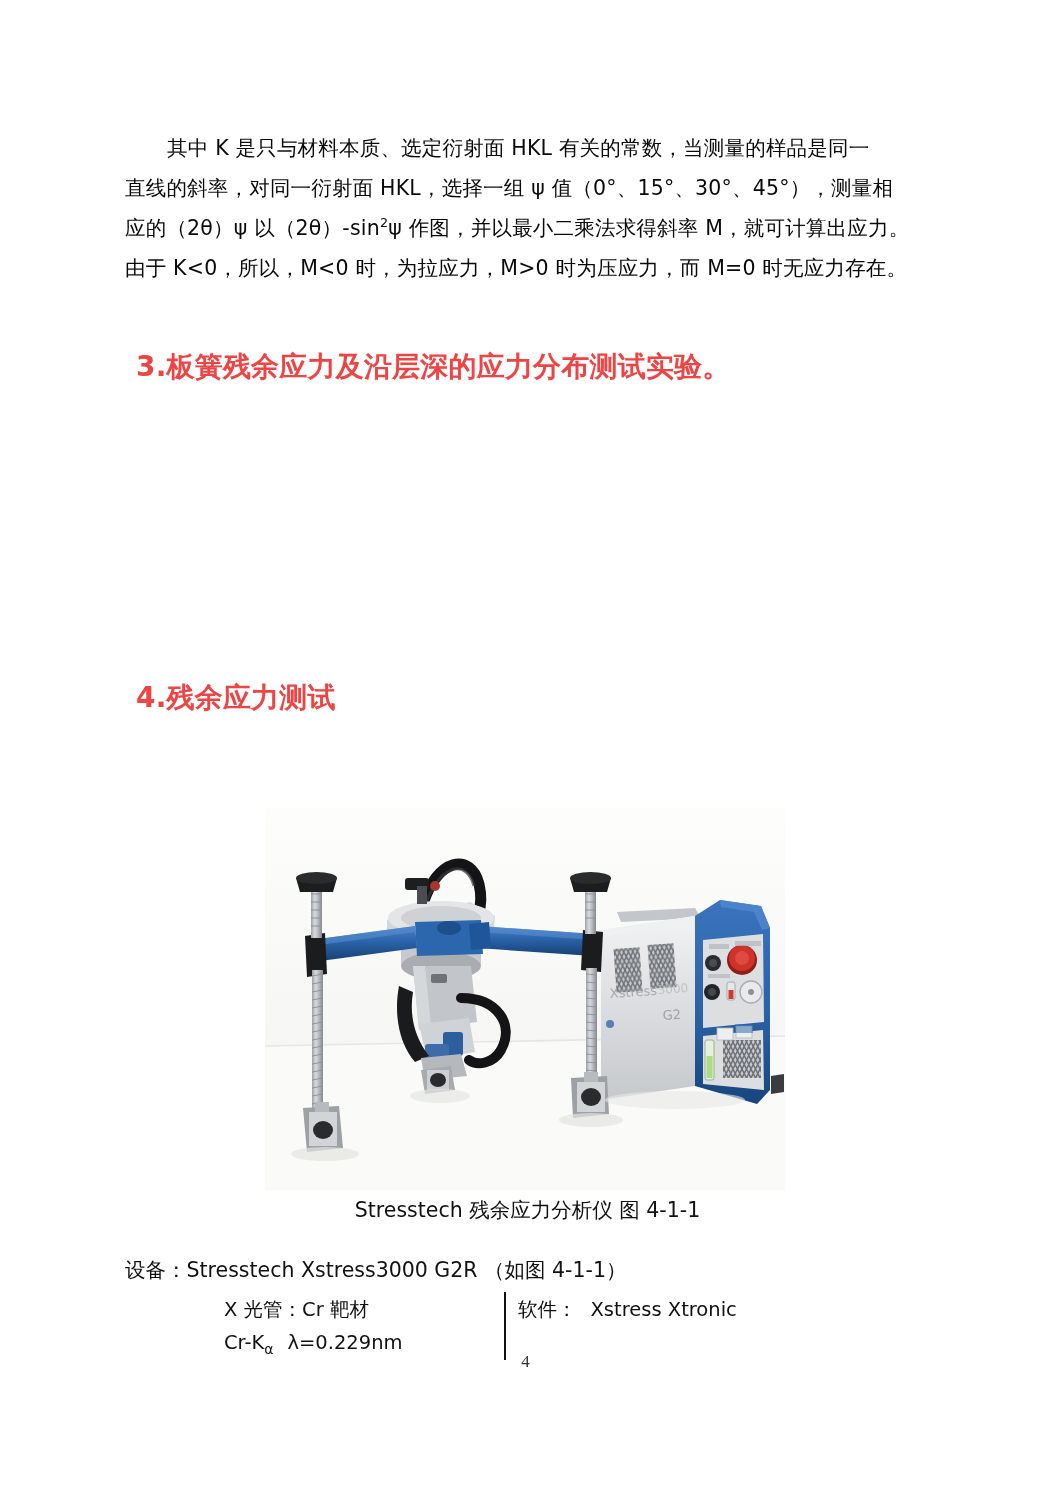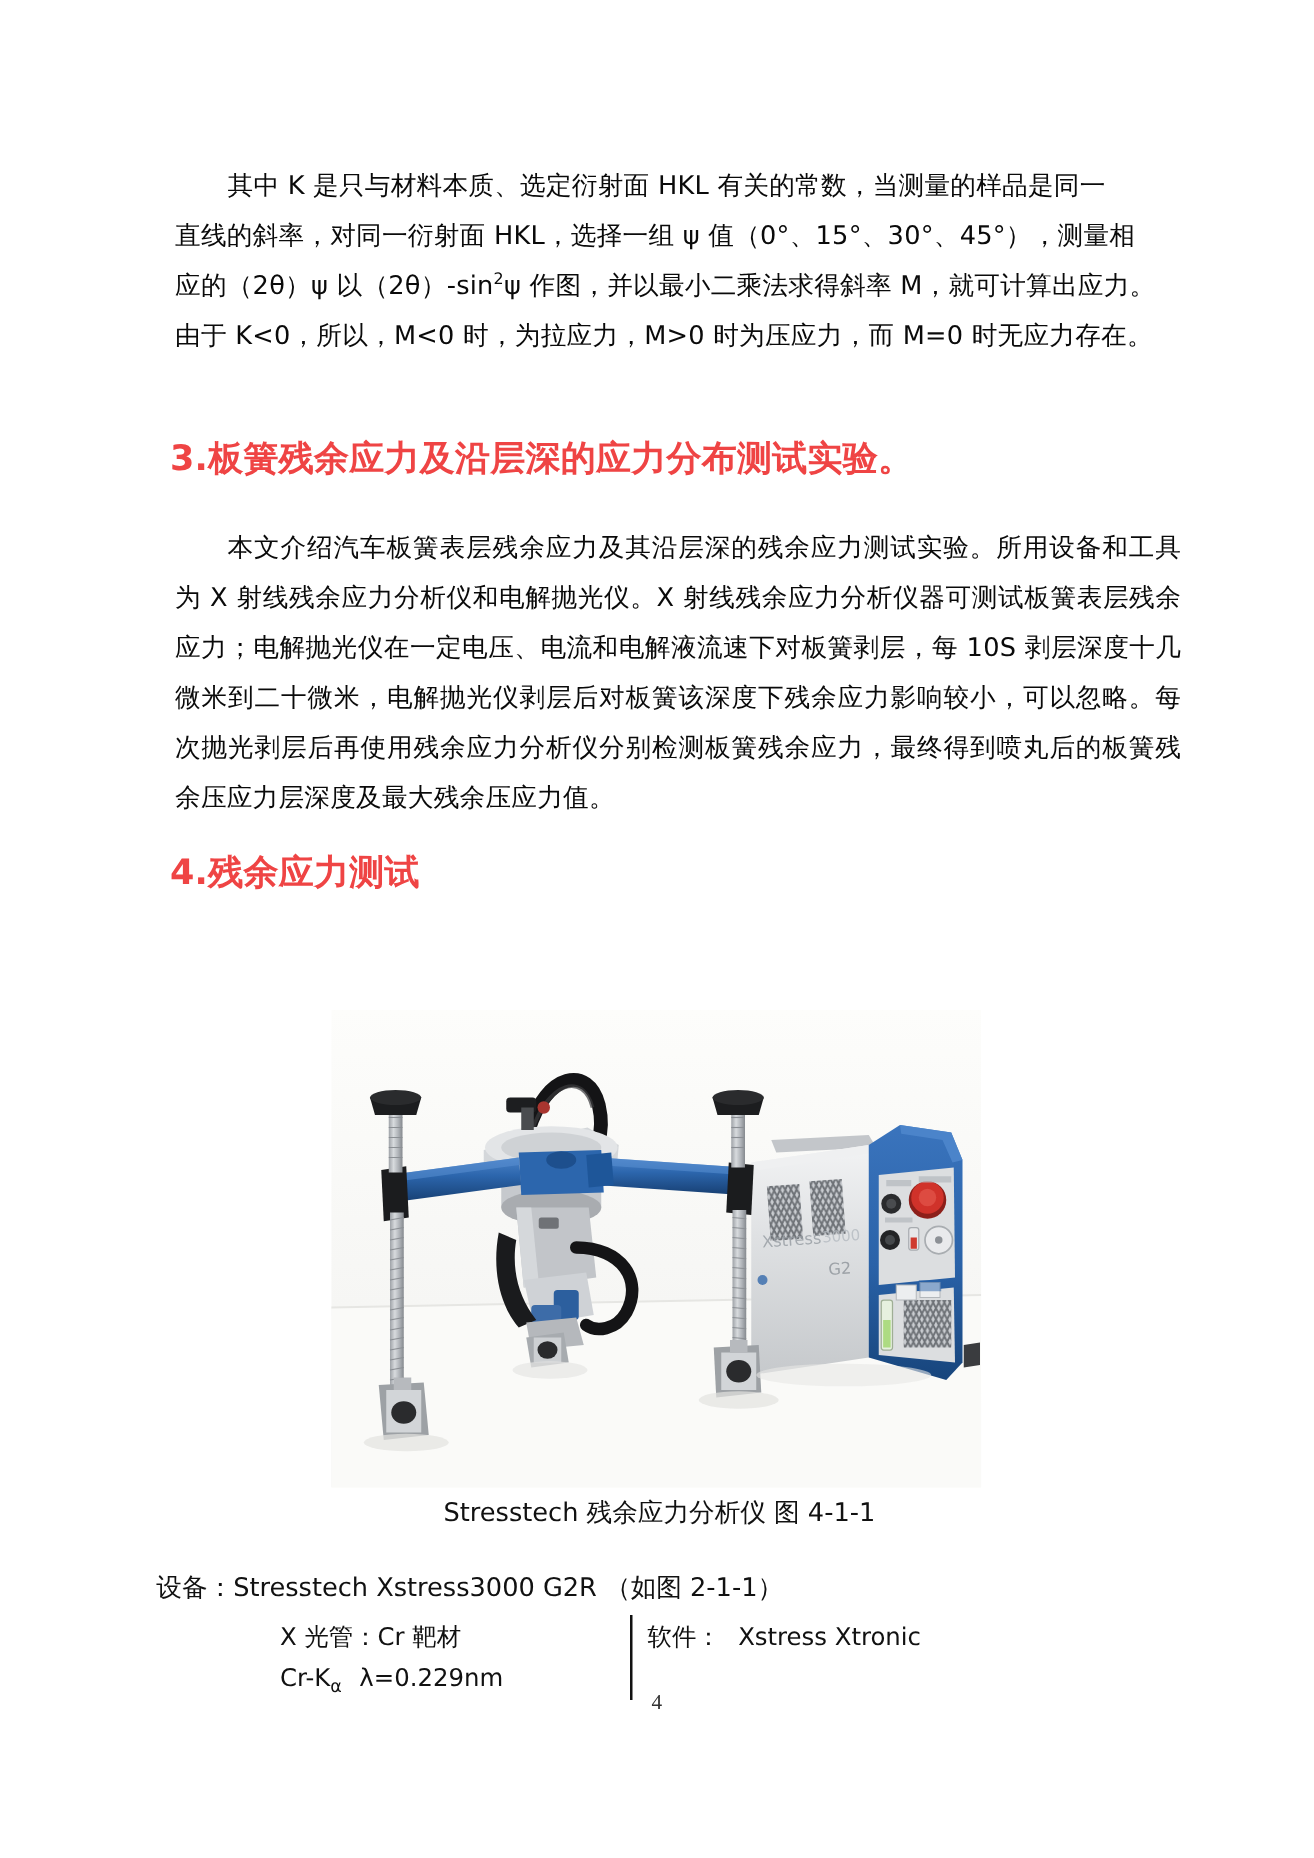--- a/index.html
+++ b/index.html
@@ -19,21 +19,20 @@
   .body-block {
     position: absolute;
     left: 125px;
     width: 805px;
     font-size: 20.5px;
     line-height: 40px;
     letter-spacing: 0.2px;
     text-align: justify;
     text-justify: inter-character;
     color: #0a0a0a;
-    margin-left: 15px;
   }
   .body-block p {
     margin: 0;
     text-align: justify;
     text-justify: inter-character;
   }
   .indent { text-indent: 2.05em; }
   sup.sq {
     font-size: 0.62em;
     vertical-align: super;
@@ -134,23 +133,20 @@
 
   <div class="body-block" style="top:128px;">
     <p><span style="display:inline-block;width:2.05em;"></span><span>其中 K 是只与材料本质、选定衍射面 HKL 有关的常数，当测量的样品是同一</span></p>
     <p><span>直线的斜率，对同一衍射面 HKL，选择一组 ψ 值（0°、15°、30°、45°），测量相</span></p>
     <p><span>应的（2θ）ψ 以（2θ）-sin</span><sup class="sq">2</sup><span>ψ 作图，并以最小二乘法求得斜率 M，就可计算出应力。</span></p>
     <p><span>由于 K&lt;0，所以，M&lt;0 时，为拉应力，M&gt;0 时为压应力，而 M=0 时无应力存在。</span></p>
   </div>
 
   <div class="h-major" style="top:352px;">3.板簧残余应力及沿层深的应力分布测试实验。</div>
 
-  <div class="body-block" style="top:418px;">
-    <p class="indent">本文介绍汽车板簧表层残余应力及其沿层深的残余应力测试实验。所用设备和工具为 X 射线残余应力分析仪和电解抛光仪。X 射线残余应力分析仪器可测试板簧表层残余应力；电解抛光仪在一定电压、电流和电解液流速下对板簧剥层，每 10S 剥层深度十几微米到二十微米，电解抛光仪剥层后对板簧该深度下残余应力影响较小，可以忽略。每次抛光剥层后再使用残余应力分析仪分别检测板簧残余应力，最终得到喷丸后的板簧残余压应力层深度及最大残余压应力值。</p>
-  </div>
 
   <div class="h-major" style="top:683px;">4.残余应力测试</div>
 
 
   <div class="figure-wrap">
     <svg viewBox="0 0 520 382" xmlns="http://www.w3.org/2000/svg">
       <defs>
         <linearGradient id="gBlue" x1="0" y1="0" x2="0" y2="1">
           <stop offset="0%" stop-color="#3a74bd"></stop>
           <stop offset="55%" stop-color="#2a62a8"></stop>
@@ -352,21 +348,21 @@
 
       <ellipse cx="60" cy="346" rx="34" ry="7" fill="#e2e2e0" opacity="0.7"></ellipse>
       <ellipse cx="326" cy="312" rx="32" ry="7" fill="#e2e2e0" opacity="0.7"></ellipse>
       <ellipse cx="175" cy="288" rx="30" ry="7" fill="#e6e6e4" opacity="0.7"></ellipse>
       <ellipse cx="410" cy="292" rx="70" ry="9" fill="#e8e8e6" opacity="0.6"></ellipse>
     </svg>
   </div>
 
   <div class="fig-caption">Stresstech 残余应力分析仪  图 4-1-1</div>
 
-  <div class="equip-line">设备：Stresstech Xstress3000 G2R  （如图 2-1-1）</div>
+  <div class="equip-line">设备：Stresstech Xstress3000 G2R  （如图 4-1-1）</div>
 
   <div class="spec-left">
     <div>X 光管：Cr 靶材</div>
     <div><span>Cr-K</span><span class="kalpha">α</span><span class="nbsp-gap"></span><span>λ=0.229nm</span></div>
   </div>
 
   <div class="spec-divider"></div>
 
   <div class="spec-right">
     <div><span>软件：</span><span class="nbsp-gap"></span><span>Xstress Xtronic</span></div>

